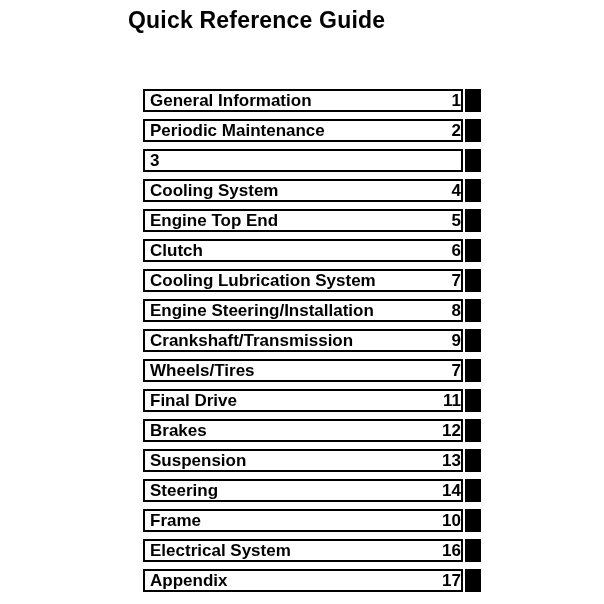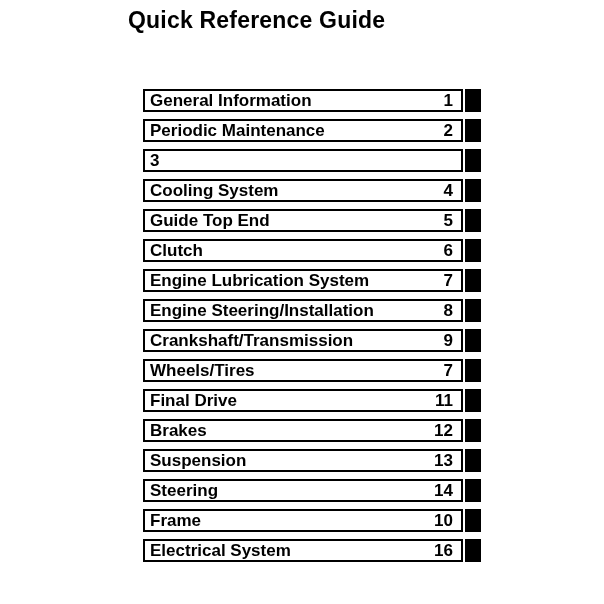--- a/index.html
+++ b/index.html
@@ -35,21 +35,21 @@
     margin-bottom: 7px;
   }
   .toc-box {
     width: 320px;
     height: 23px;
     border: 2px solid #000000;
     background: #ffffff;
     display: flex;
     align-items: center;
     justify-content: space-between;
-    padding: 0 8px 0 5px;
+    padding: 0 0 0 5px;
   }
   .toc-label {
     font-size: 17px;
     font-weight: bold;
     white-space: nowrap;
     line-height: 19px;
   }
   .toc-num {
     font-size: 17px;
     font-weight: bold;
@@ -97,37 +97,37 @@
     <div class="toc-row">
       <div class="toc-box">
         <span class="toc-label">Cooling System</span>
         <span class="toc-num">4</span>
       </div>
       <div class="toc-tab"></div>
     </div>
 
     <div class="toc-row">
       <div class="toc-box">
-        <span class="toc-label">Guide Top End</span>
+        <span class="toc-label">Engine Top End</span>
         <span class="toc-num">5</span>
       </div>
       <div class="toc-tab"></div>
     </div>
 
     <div class="toc-row">
       <div class="toc-box">
         <span class="toc-label">Clutch</span>
         <span class="toc-num">6</span>
       </div>
       <div class="toc-tab"></div>
     </div>
 
     <div class="toc-row">
       <div class="toc-box">
-        <span class="toc-label">Engine Lubrication System</span>
+        <span class="toc-label">Cooling Lubrication System</span>
         <span class="toc-num">7</span>
       </div>
       <div class="toc-tab"></div>
     </div>
 
     <div class="toc-row">
       <div class="toc-box">
         <span class="toc-label">Engine Steering/Installation</span>
         <span class="toc-num">8</span>
       </div>
@@ -191,15 +191,22 @@
     </div>
 
     <div class="toc-row">
       <div class="toc-box">
         <span class="toc-label">Electrical System</span>
         <span class="toc-num">16</span>
       </div>
       <div class="toc-tab"></div>
     </div>
 
+    <div class="toc-row">
+      <div class="toc-box">
+        <span class="toc-label">Appendix</span>
+        <span class="toc-num">17</span>
+      </div>
+      <div class="toc-tab"></div>
+    </div>
 
   </div>
 </div>
 
 </body></html>

